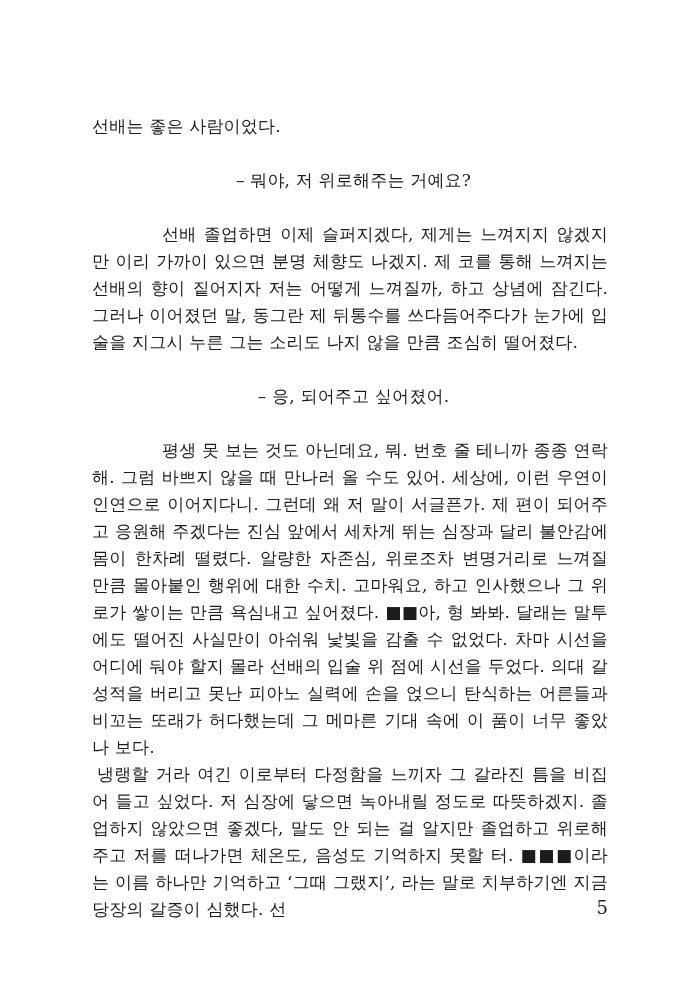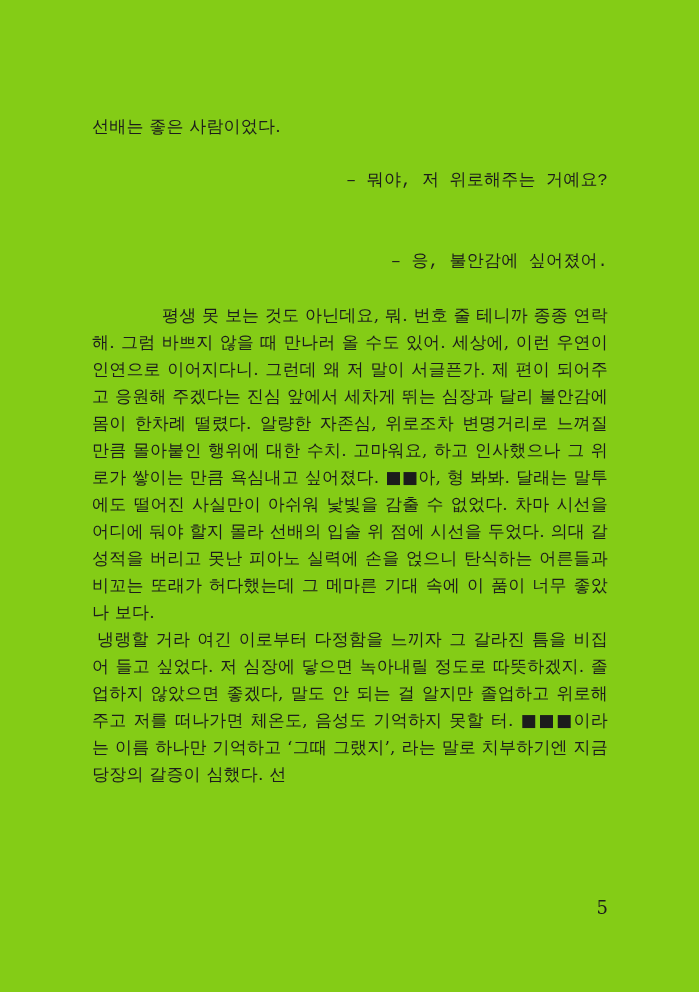--- a/index.html
+++ b/index.html
@@ -5,21 +5,21 @@
     html, body {
       margin: 0;
       padding: 0;
       background: #e8e8e8;
     }
     .page {
       position: relative;
       width: 699px;
       height: 992px;
       margin: 0 auto;
-      background: #84cc16;
+      background: #ffffff;
       overflow: hidden;
       font-family: "DejaVu Serif", "Liberation Serif", serif;
       color: #1c1c1c;
     }
     .text-block {
       position: absolute;
       left: 92px;
       top: 113px;
       width: 516px;
       font-size: 17px;
@@ -32,22 +32,21 @@
       padding: 0;
     }
     .blank-line {
       height: 27px;
     }
     .plain-line {
       text-indent: 0;
     }
     .dialogue-line {
       text-indent: 7px;
-      text-align: right;
-      font-family: Liberation Mono, monospace;
+      text-align: center;
     }
     .para-indented {
       text-indent: 70px;
     }
     .para-small-indent {
       text-indent: 5px;
     }
     .page-number {
       position: absolute;
       top: 897px;
@@ -67,24 +66,25 @@
   <div class="text-block">
 
     <p class="plain-line">선배는 좋은 사람이었다.</p>
 
     <p class="blank-line"></p>
 
     <p class="dialogue-line">– 뭐야, 저 위로해주는 거예요?</p>
 
     <p class="blank-line"></p>
 
+    <p class="para-indented">선배 졸업하면 이제 슬퍼지겠다, 제게는 느껴지지 않겠지만 이리 가까이 있으면 분명 체향도 나겠지. 제 코를 통해 느껴지는 선배의 향이 짙어지자 저는 어떻게 느껴질까, 하고 상념에 잠긴다. 그러나 이어졌던 말, 동그란 제 뒤통수를 쓰다듬어주다가 눈가에 입술을 지그시 누른 그는 소리도 나지 않을 만큼 조심히 떨어졌다.</p>
 
     <p class="blank-line"></p>
 
-    <p class="dialogue-line">– 응, 불안감에 싶어졌어.</p>
+    <p class="dialogue-line">– 응, 되어주고 싶어졌어.</p>
 
     <p class="blank-line"></p>
 
     <p class="para-indented">평생 못 보는 것도 아닌데요, 뭐. 번호 줄 테니까 종종 연락해. 그럼 바쁘지 않을 때 만나러 올 수도 있어. 세상에, 이런 우연이 인연으로 이어지다니. 그런데 왜 저 말이 서글픈가. 제 편이 되어주고 응원해 주겠다는 진심 앞에서 세차게 뛰는 심장과 달리 불안감에 몸이 한차례 떨렸다. 알량한 자존심, 위로조차 변명거리로 느껴질 만큼 몰아붙인 행위에 대한 수치. 고마워요, 하고 인사했으나 그 위로가 쌓이는 만큼 욕심내고 싶어졌다. ■■아, 형 봐봐. 달래는 말투에도 떨어진 사실만이 아쉬워 낯빛을 감출 수 없었다. 차마 시선을 어디에 둬야 할지 몰라 선배의 입술 위 점에 시선을 두었다. 의대 갈 성적을 버리고 못난 피아노 실력에 손을 얹으니 탄식하는 어른들과 비꼬는 또래가 허다했는데 그 메마른 기대 속에 이 품이 너무 좋았나 보다.</p>
 
     <p class="para-small-indent">냉랭할 거라 여긴 이로부터 다정함을 느끼자 그 갈라진 틈을 비집어 들고 싶었다. 저 심장에 닿으면 녹아내릴 정도로 따뜻하겠지. 졸업하지 않았으면 좋겠다, 말도 안 되는 걸 알지만 졸업하고 위로해주고 저를 떠나가면 체온도, 음성도 기억하지 못할 터. ■■■이라는 이름 하나만 기억하고 ‘그때 그랬지’, 라는 말로 치부하기엔 지금 당장의 갈증이 심했다. 선</p>
 
   </div>
 
   <div class="page-number">5</div>

